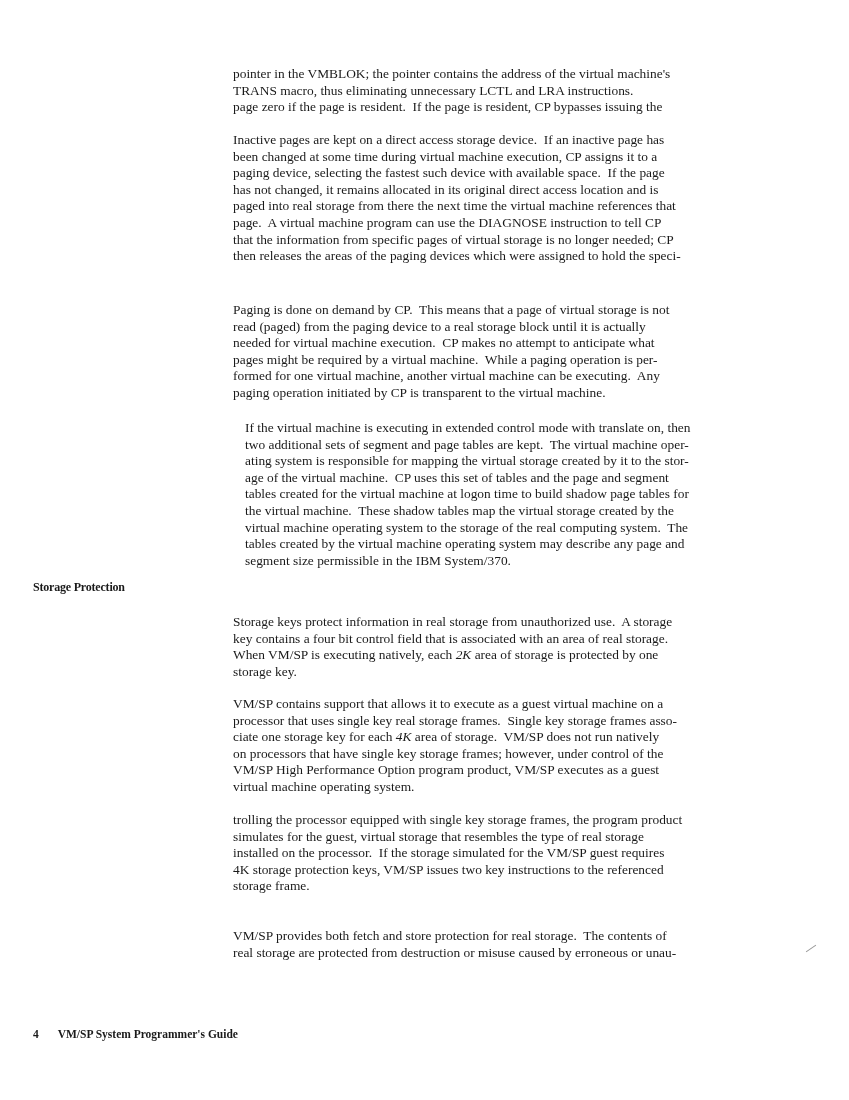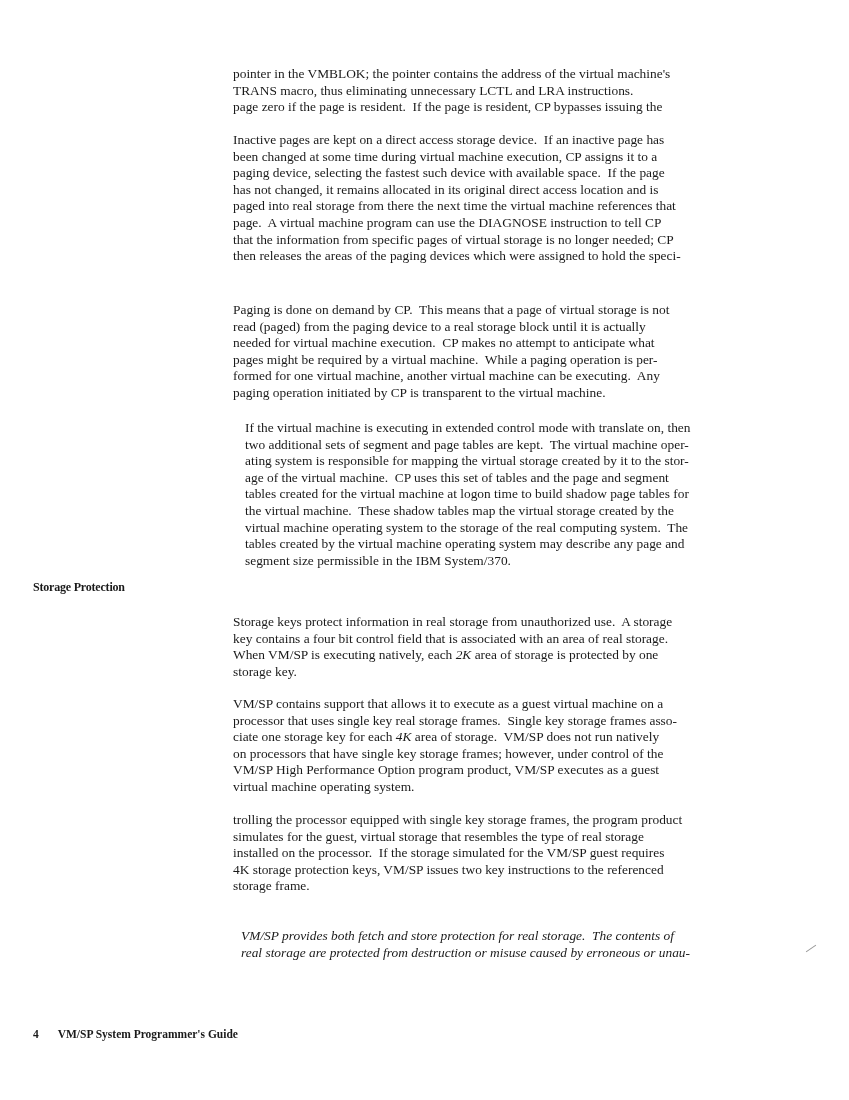--- a/index.html
+++ b/index.html
@@ -89,21 +89,21 @@
         <span class="line">VM/SP High Performance Option program product, VM/SP executes as a guest</span>
         <span class="line">virtual machine operating system.</span>
       </div>
       <div class="para" style="position: absolute; top: 812px; left: 0px;">
         <span class="line">trolling the processor equipped with single key storage frames, the program product</span>
         <span class="line">simulates for the guest, virtual storage that resembles the type of real storage</span>
         <span class="line">installed on the processor.&nbsp; If the storage simulated for the VM/SP guest requires</span>
         <span class="line">4K storage protection keys, VM/SP issues two key instructions to the referenced</span>
         <span class="line">storage frame.</span>
       </div>
-      <div class="para" style="position: absolute; top: 928px; left: 8px; font-style: italic;">
+      <div class="para" style="position: absolute; top: 928px; left: 0px;">
         <span class="line">VM/SP provides both fetch and store protection for real storage.&nbsp; The contents of</span>
         <span class="line">real storage are protected from destruction or misuse caused by erroneous or unau-</span>
       </div>
     </div>
 
   <div class="footer">
     <span class="pnum">4</span>
     <span>VM/SP System Programmer's Guide</span>
   </div>
 

